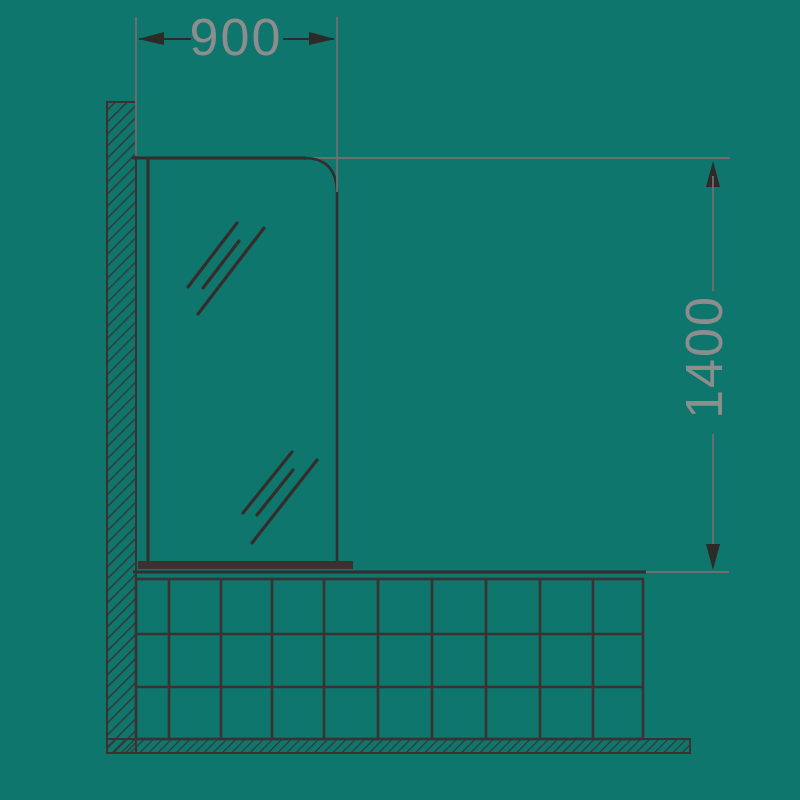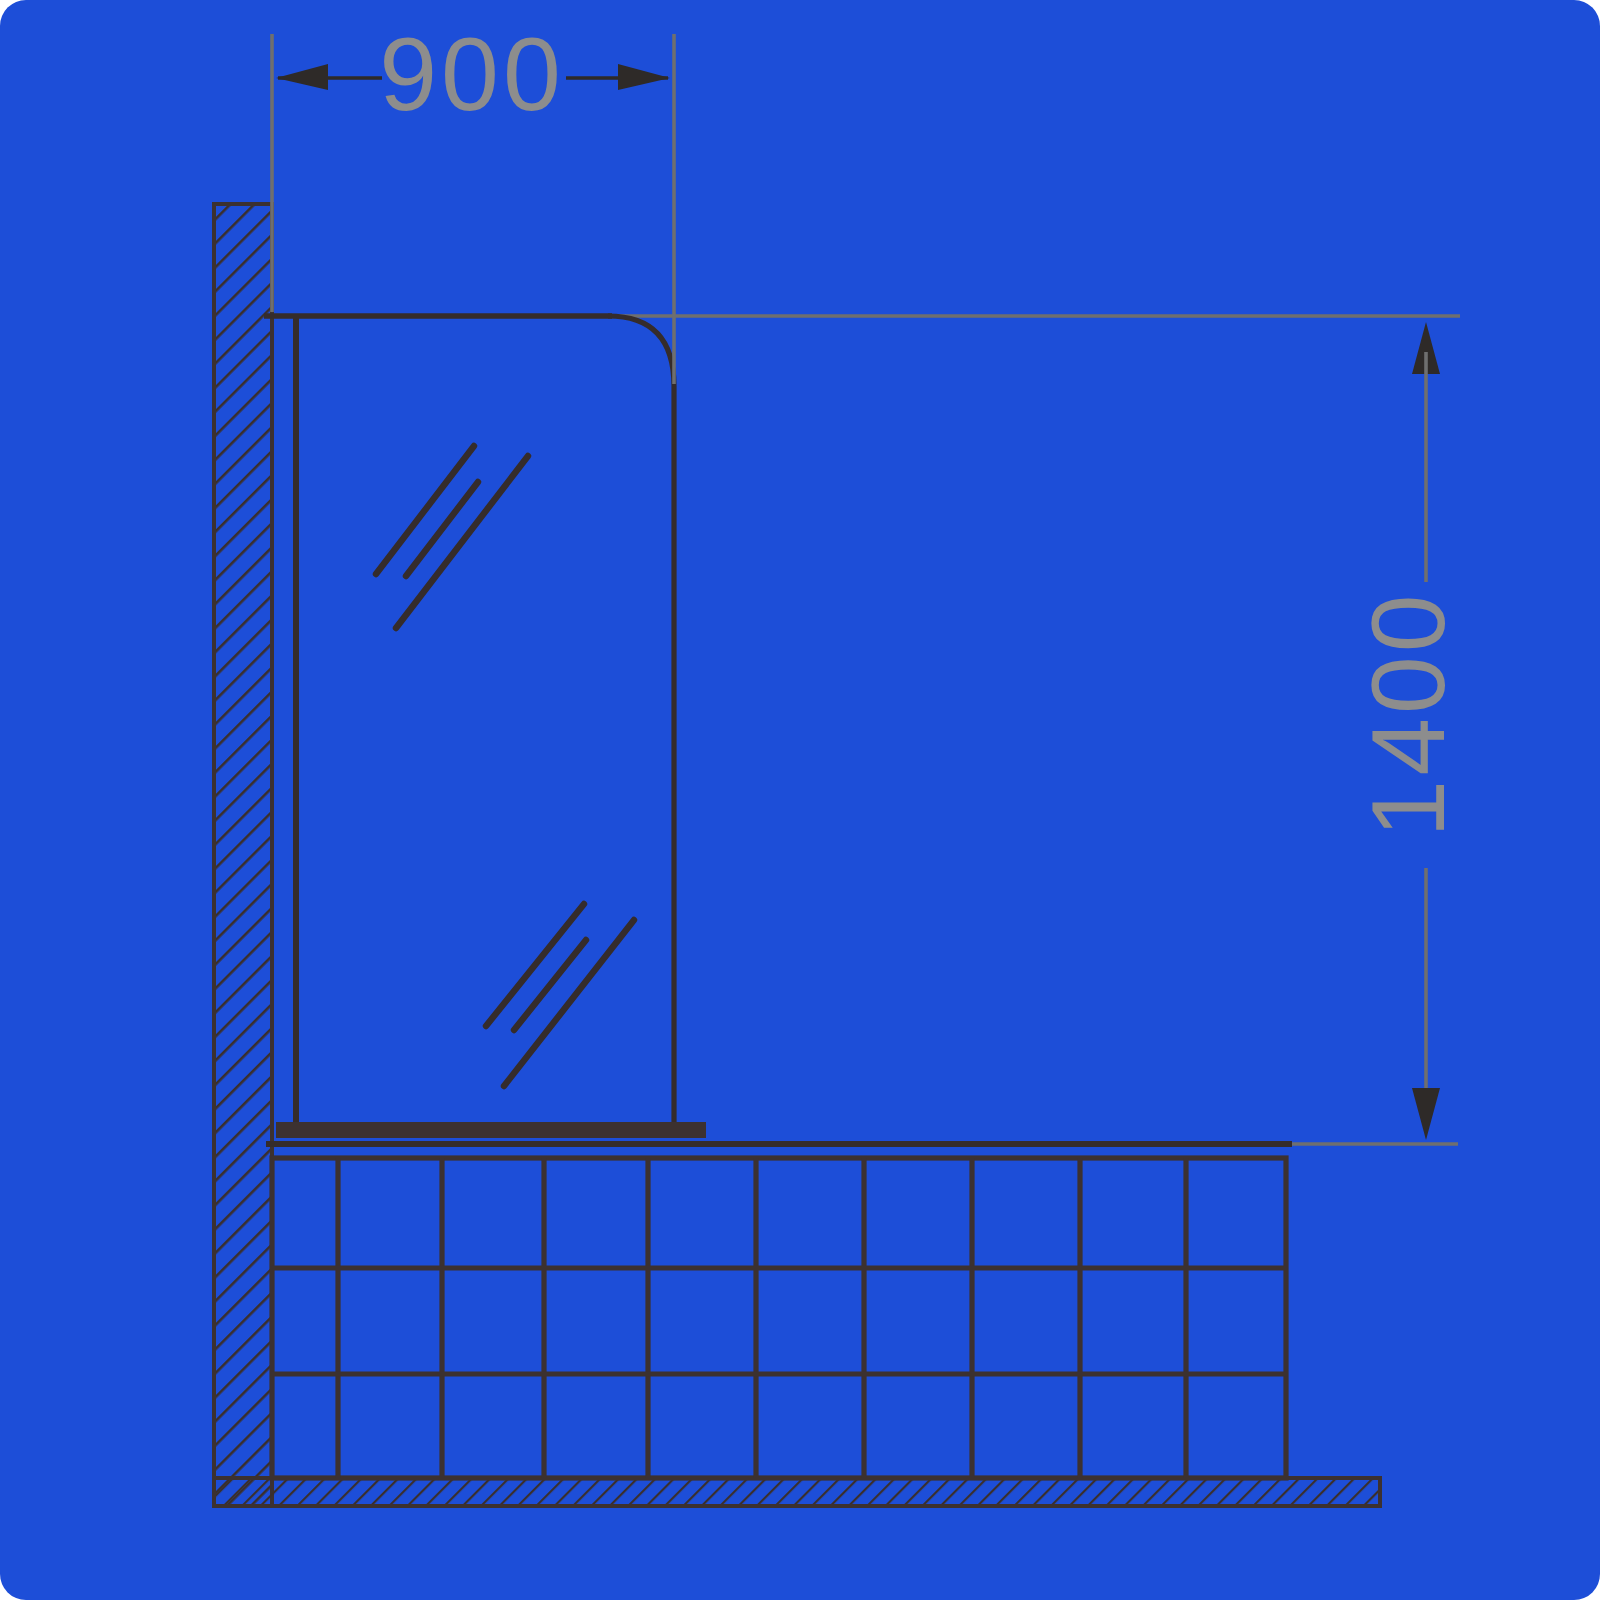--- a/index.html
+++ b/index.html
@@ -1,21 +1,20 @@
 <!DOCTYPE html>
 <html><head>
 <meta charset="utf-8">
 <style>
   html, body { margin: 0; padding: 0; background: #ffffff; }
   .stage {
     width: 800px; height: 800px;
-    background: #1d4ed8;
+    background: #0f766e;
     position: relative;
     font-family: "Liberation Sans", sans-serif;
-    border-radius: 13px;
   }
   svg { display: block; }
   .outline        { stroke: #3c3130; fill: none; }
   .outline-thick  { stroke: #352c2b; fill: none; }
   .dimline        { stroke: #6f6f6f; fill: none; }
   .arrowtail      { stroke: #2e2a28; fill: none; }
   .arrowhead      { fill: #2e2a28; stroke: none; }
   .railfill       { fill: #3c3130; stroke: none; }
   .dim-text {
     font-family: "Liberation Sans", sans-serif;

